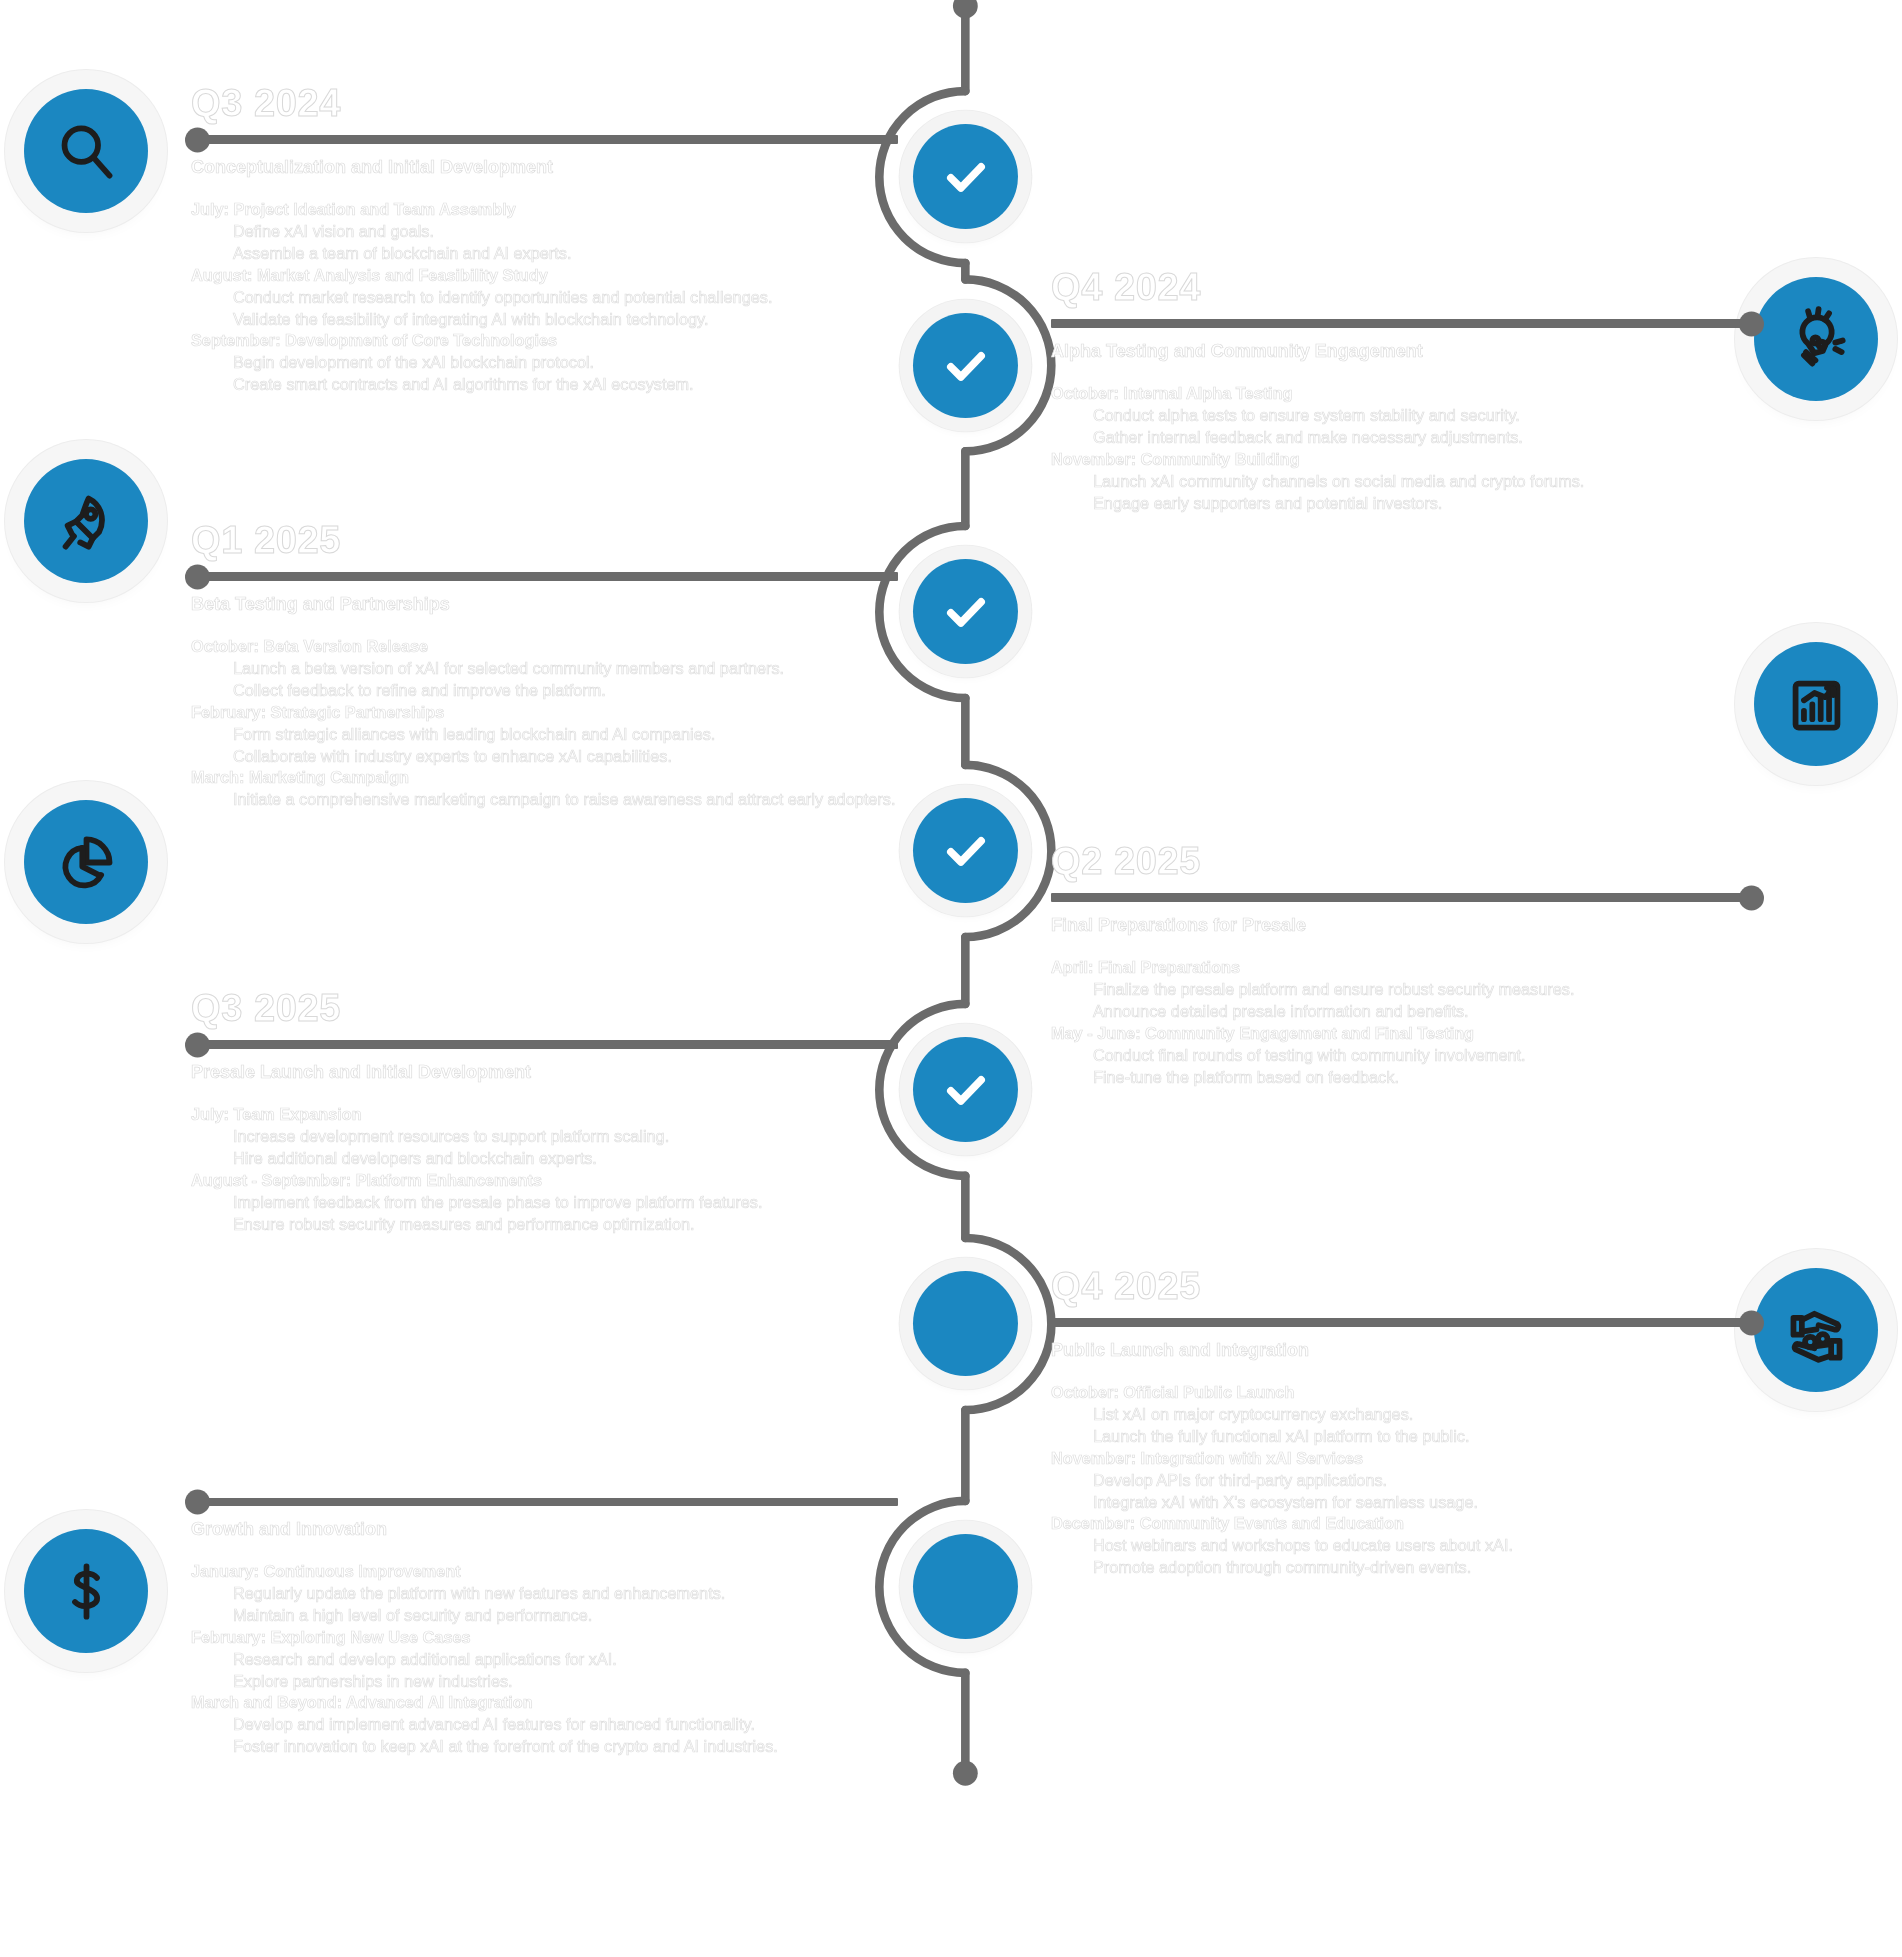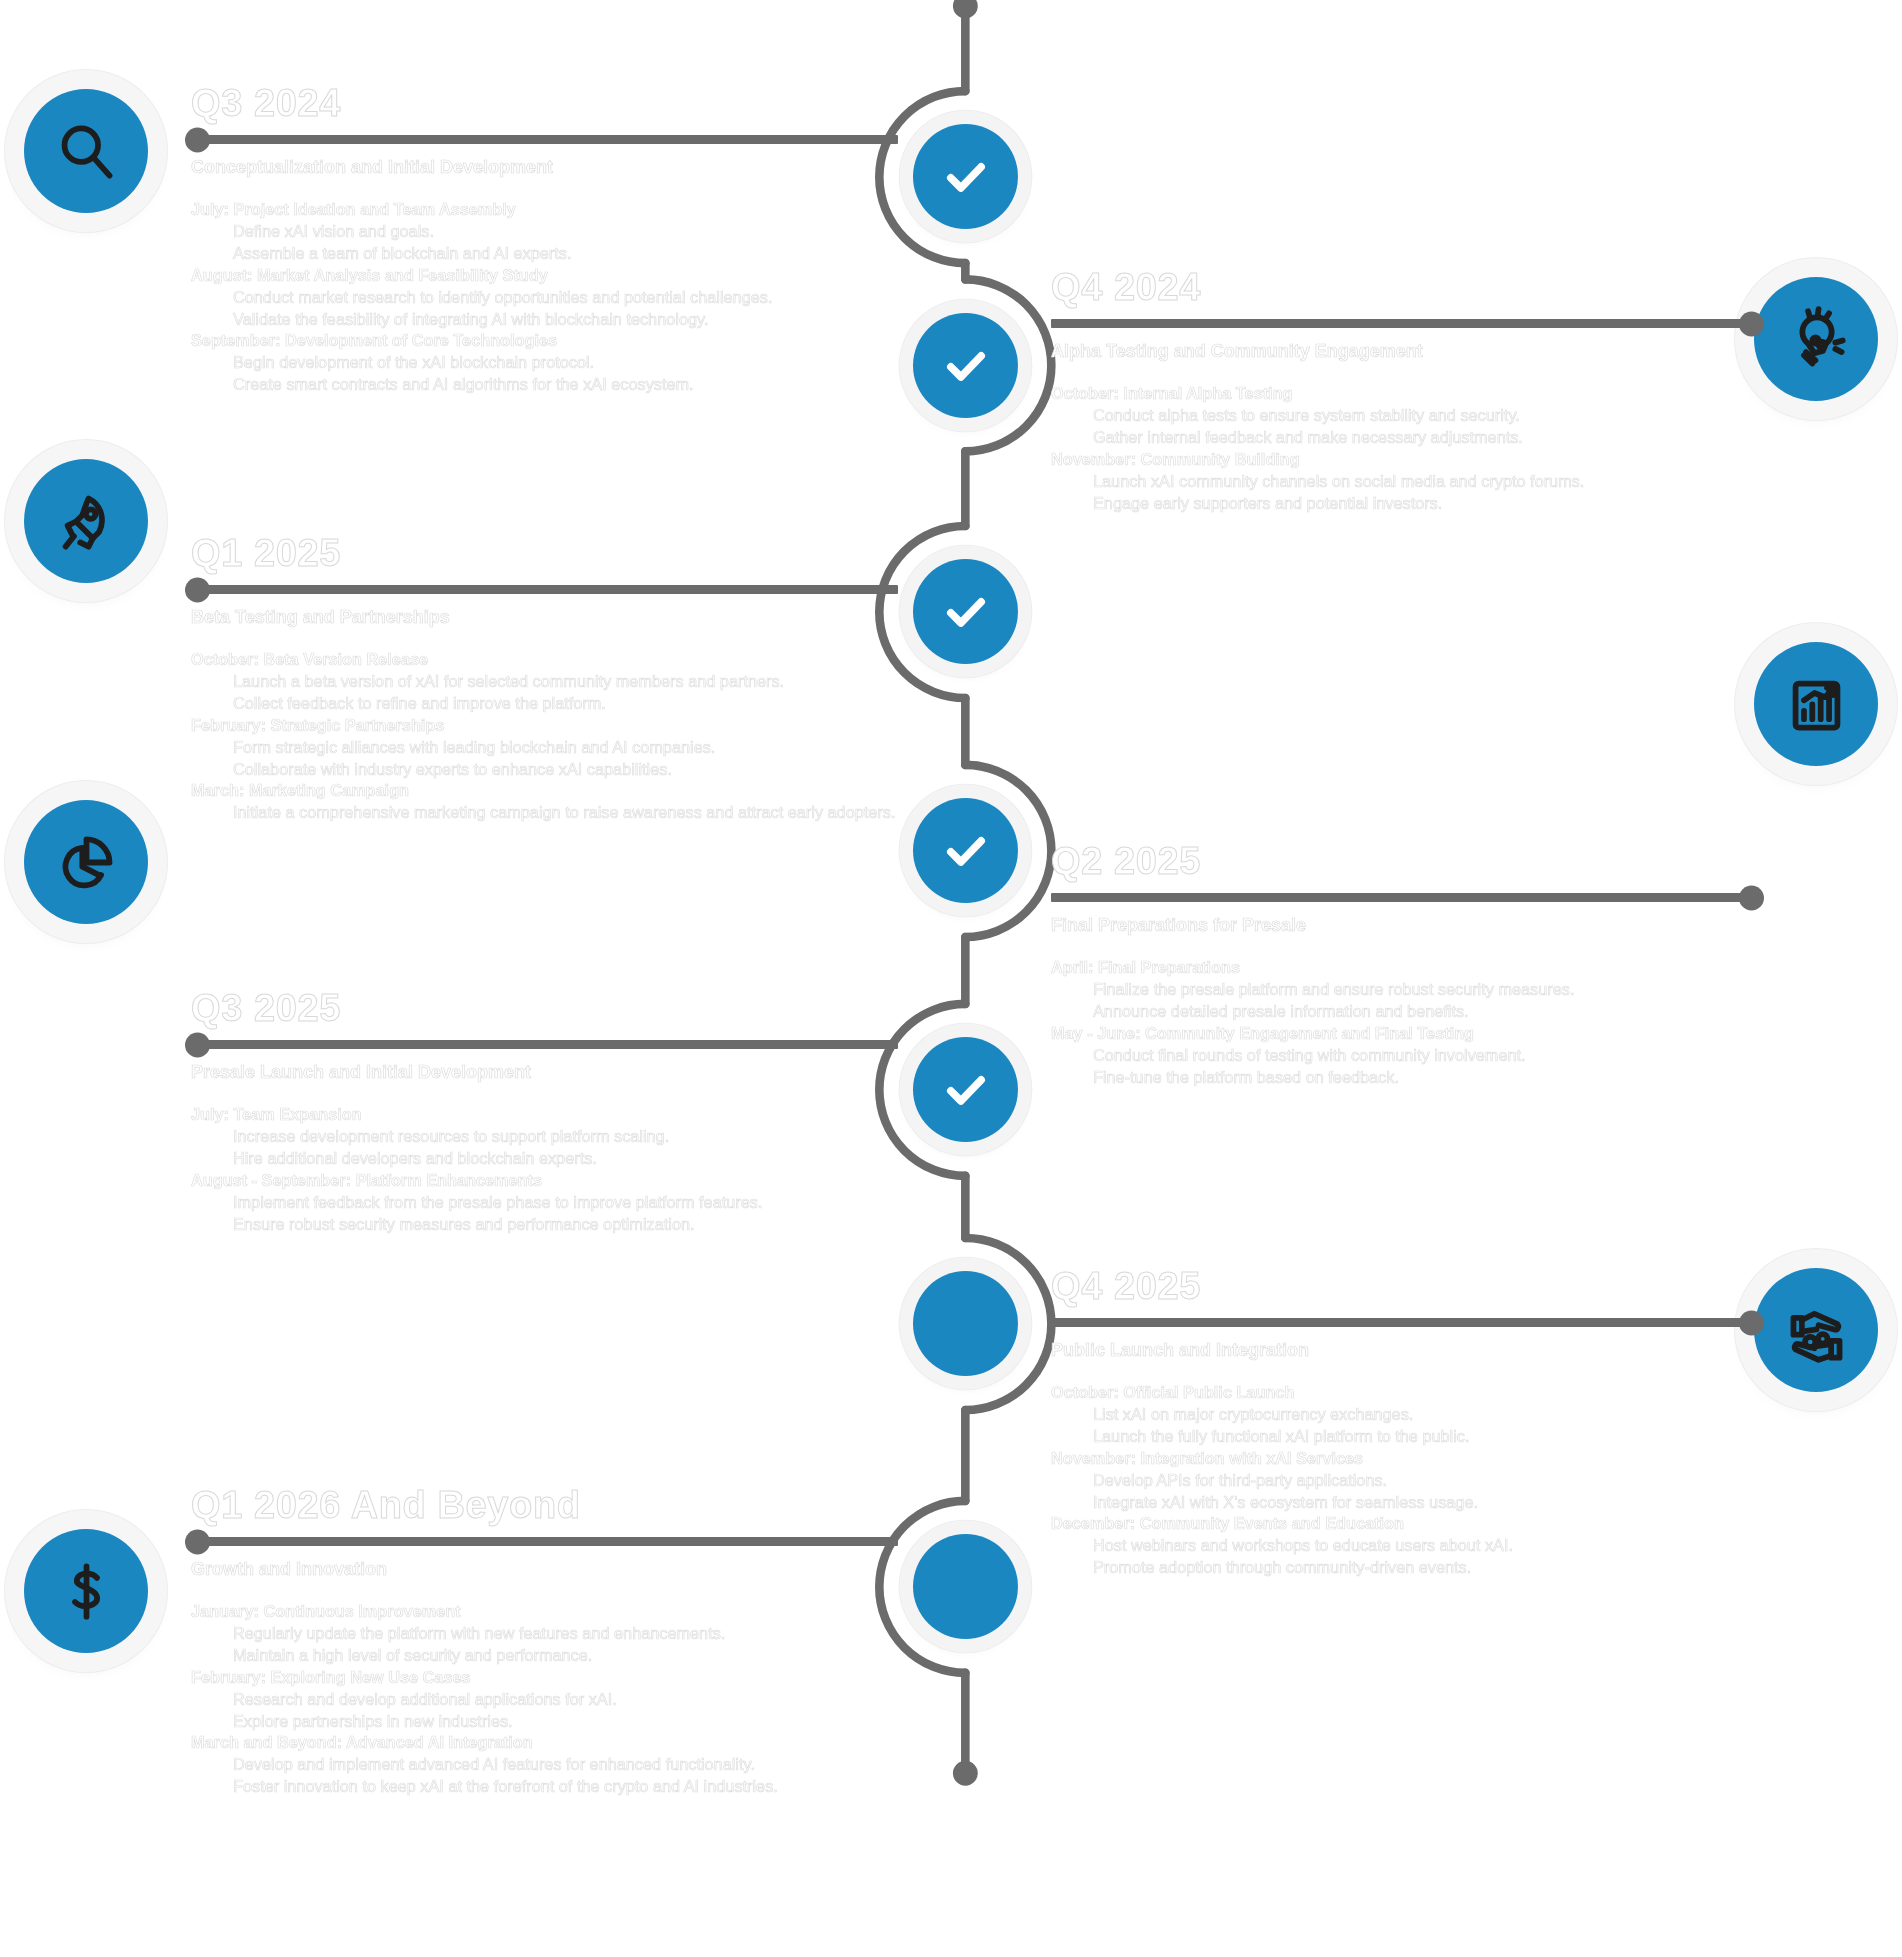--- a/index.html
+++ b/index.html
@@ -209,21 +209,21 @@
         <span class="li">Assemble a team of blockchain and AI experts.</span>
         <span class="mo">August: Market Analysis and Feasibility Study</span>
         <span class="li">Conduct market research to identify opportunities and potential challenges.</span>
         <span class="li">Validate the feasibility of integrating AI with blockchain technology.</span>
         <span class="mo">September: Development of Core Technologies</span>
         <span class="li">Begin development of the xAI blockchain protocol.</span>
         <span class="li">Create smart contracts and AI algorithms for the xAI ecosystem.</span>
       </div>
   </div>
 
-  <div class="block left" style="left:191px; top:521px; width:707px;margin-top:13px;">
+  <div class="block left" style="left:191px; top:521px; width:707px;">
     <div class="qtitle">Q1 2025</div>
     <div class="rule cap-left">
         <span class="knob"></span>
       </div>
     <div class="subhead">Beta Testing and Partnerships</div>
     <div class="detail">
         <span class="mo">October: Beta Version Release</span>
         <span class="li">Launch a beta version of xAI for selected community members and partners.</span>
         <span class="li">Collect feedback to refine and improve the platform.</span>
         <span class="mo">February: Strategic Partnerships</span>
@@ -244,21 +244,20 @@
         <span class="mo">July: Team Expansion</span>
         <span class="li">Increase development resources to support platform scaling.</span>
         <span class="li">Hire additional developers and blockchain experts.</span>
         <span class="mo">August - September: Platform Enhancements</span>
         <span class="li">Implement feedback from the presale phase to improve platform features.</span>
         <span class="li">Ensure robust security measures and performance optimization.</span>
       </div>
   </div>
 
   <div class="block left" style="left:191px; top:1486px; width:707px;">
-    <div class="qtitle">Q1 2026 And Beyond</div>
     <div class="rule cap-left">
         <span class="knob"></span>
       </div>
     <div class="subhead">Growth and Innovation</div>
     <div class="detail">
         <span class="mo">January: Continuous Improvement</span>
         <span class="li">Regularly update the platform with new features and enhancements.</span>
         <span class="li">Maintain a high level of security and performance.</span>
         <span class="mo">February: Exploring New Use Cases</span>
         <span class="li">Research and develop additional applications for xAI.</span>

